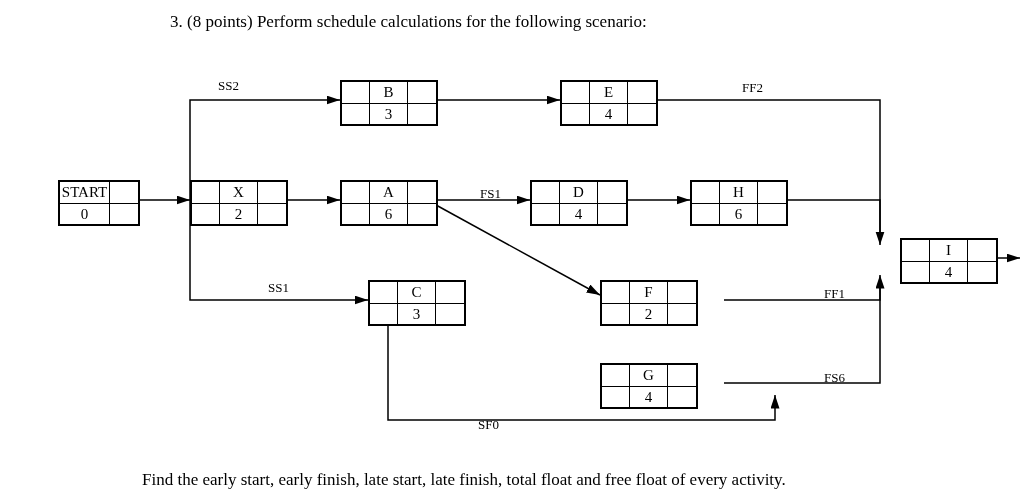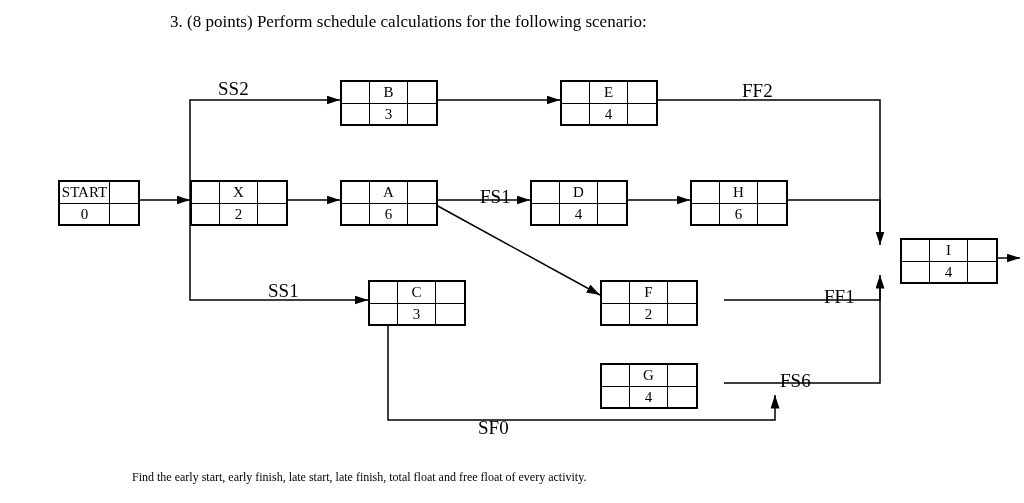--- a/index.html
+++ b/index.html
@@ -15,22 +15,22 @@
   }
   .question {
     position: absolute;
     top: 12px;
     left: 170px;
     font-size: 17px;
   }
   .footer-text {
     position: absolute;
     top: 470px;
-    left: 132px;
-    font-size: 12px;
+    left: 142px;
+    font-size: 17px;
   }
   .node {
     position: absolute;
     border: 2px solid #000;
     background: #fff;
     font-size: 15px;
   }
   .node .row {
     display: flex;
     height: 21px;
@@ -41,21 +41,21 @@
     align-items: center;
     justify-content: center;
   }
   .node .cell:last-child { border-right: none; }
   .node .row + .row { border-top: 1px solid #000; }
   .c-small { width: 28px; }
   .c-med { width: 38px; }
   .c-name { width: 50px; }
   .relation-label {
     position: absolute;
-    font-size: 19px;
+    font-size: 13px;
   }
   svg.wires {
     position: absolute;
     top: 0; left: 0;
     width: 1024px; height: 503px;
     pointer-events: none;
   }
   svg.wires line, svg.wires polyline { stroke: #000; stroke-width: 1.5; fill: none; }
 </style>
 </head>
@@ -238,16 +238,16 @@
     <div class="cell c-med">4</div>
     <div class="cell c-small"></div>
   </div>
 </div>
 
 <div class="relation-label" style="left:218px; top:78px;">SS2</div>
 <div class="relation-label" style="left:248px; top:280px;margin-left:20px;">SS1</div>
 <div class="relation-label" style="left:468px; top:186px;margin-left:12px;">FS1</div>
 <div class="relation-label" style="left:742px; top:80px;">FF2</div>
 <div class="relation-label" style="left:780px; top:286px;margin-left:44px;">FF1</div>
-<div class="relation-label" style="left:780px; top:370px;text-align:center;">FS6</div>
+<div class="relation-label" style="left:824px; top:370px;text-align:center;">FS6</div>
 <div class="relation-label" style="left:478px; top:417px;">SF0</div>
 
 <div class="footer-text">Find the early start, early finish, late start, late finish, total float and free float of every activity.</div>
 
 </body></html>

